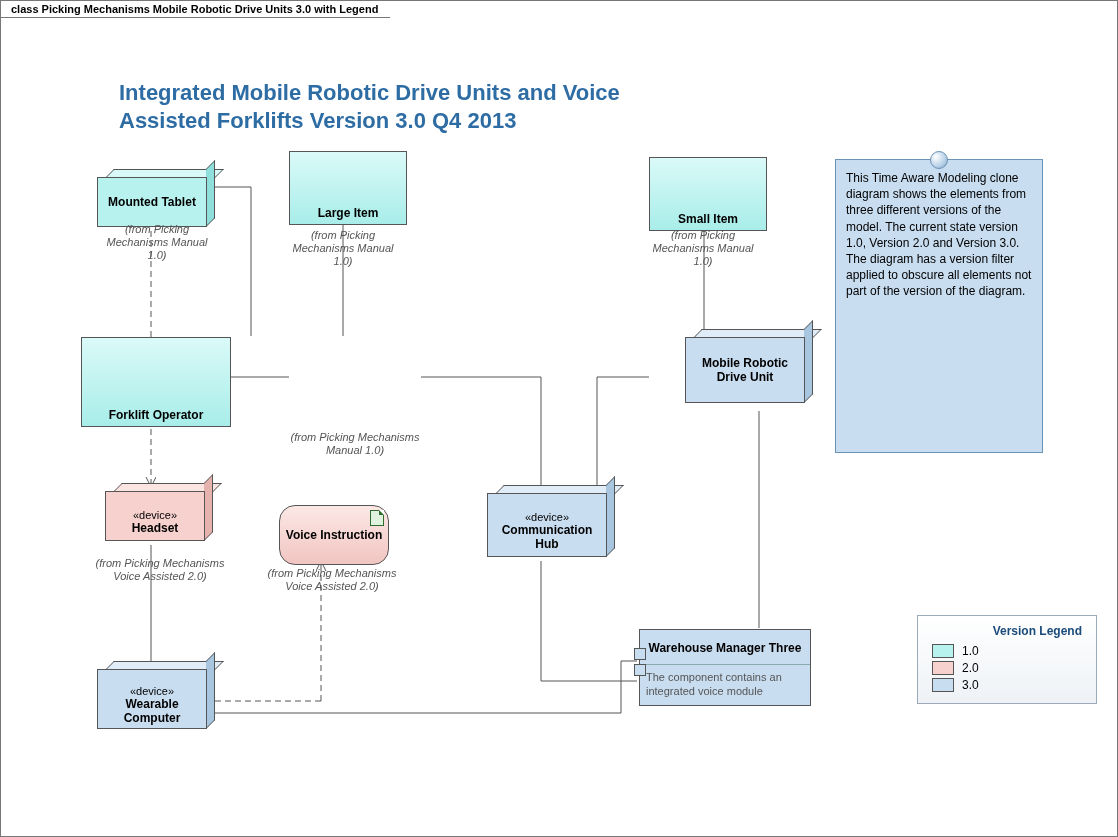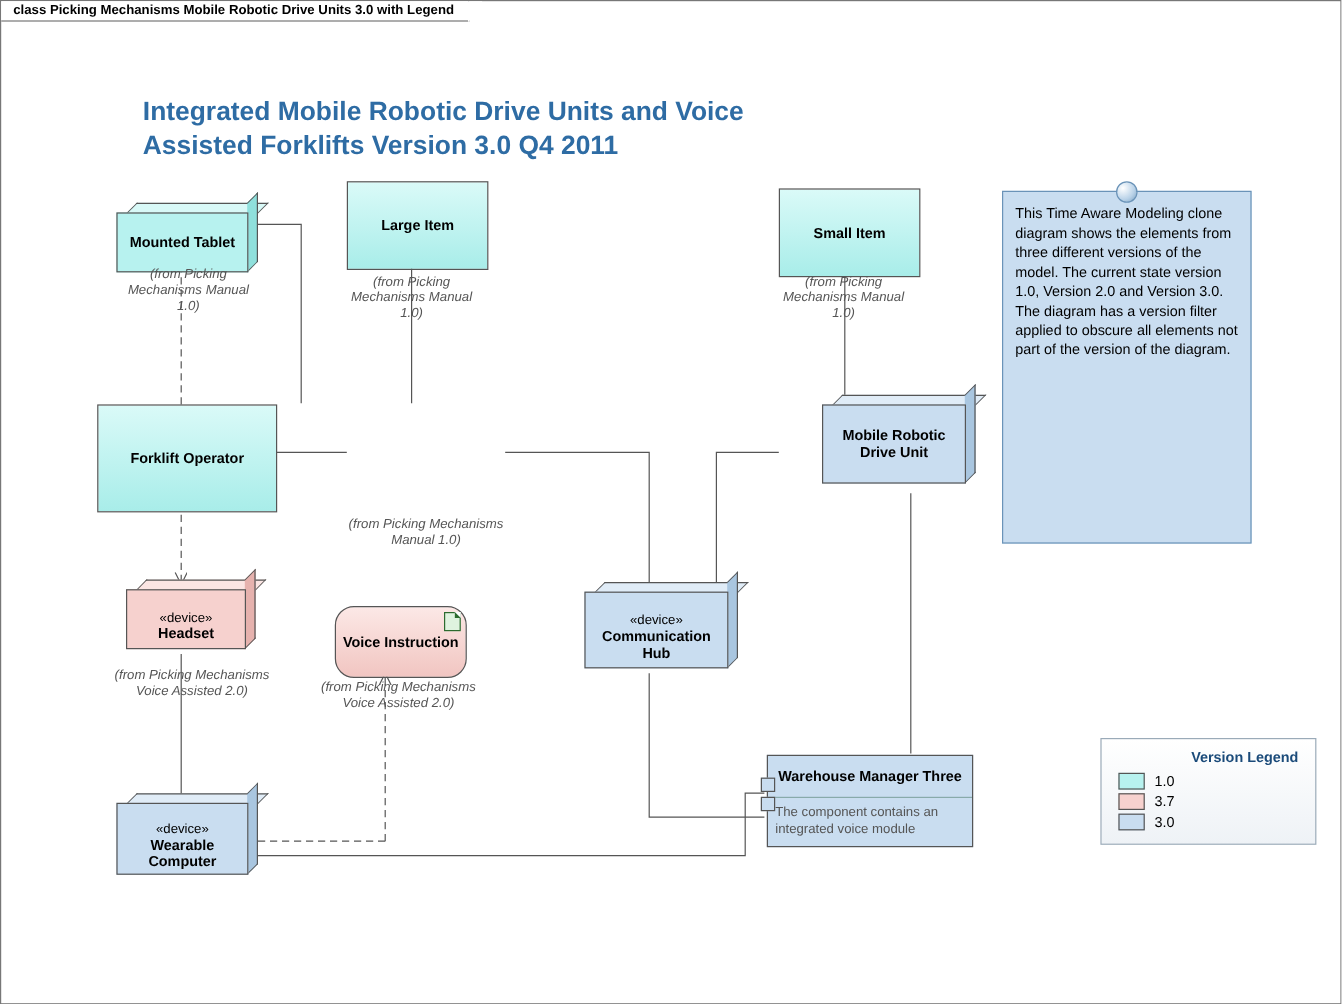--- a/index.html
+++ b/index.html
@@ -12,21 +12,21 @@
   .box3d .face{position:absolute;inset:0;border:1px solid #555;padding:6px 4px;text-align:center;font-size:12px;display:flex;flex-direction:column;justify-content:center;}
   .box3d .top{position:absolute;left:8px;right:-8px;top:-8px;height:8px;border:1px solid #555;border-bottom:none;transform:skewX(-45deg);transform-origin:bottom left;}
   .box3d .side{position:absolute;top:-8px;bottom:0;right:-8px;width:8px;border:1px solid #555;border-left:none;transform:skewY(-45deg);transform-origin:top left;}
   .v10 .face,.v10 .top,.v10 .side{background:#b7f2ef;}
   .v10 .top{background:#d8f9f7;} .v10 .side{background:#8fe0dc;}
   .v20 .face,.v20 .top,.v20 .side{background:#f6d1ce;}
   .v20 .top{background:#fbe5e3;} .v20 .side{background:#e6b2ae;}
   .v30 .face,.v30 .top,.v30 .side{background:#c9ddf0;}
   .v30 .top{background:#e0ecf7;} .v30 .side{background:#a9c6e0;}
   .flat{position:absolute;border:1px solid #555;text-align:center;font-size:12px;display:flex;flex-direction:column;justify-content:center;padding:4px;}
-  .flat.v10{background:linear-gradient(#dafaf8,#a8ede9);}
+  .flat.v10{background:linear-gradient(#dafaf8,#a8ede9);justify-content:flex-end;}
   .flat.v20{background:linear-gradient(#fce8e6,#f1c5c1);}
   .bold{font-weight:bold;}
   .stereo{font-size:11px;margin-top:12px;}
   .caption{position:absolute;font-size:11px;font-style:italic;color:#555;text-align:center;line-height:1.2;}
   .note{position:absolute;background:#c9ddf0;border:1px solid #6a93b8;font-size:12px;padding:10px 10px 22px 10px;line-height:1.35;}
   .notepin{position:absolute;width:16px;height:16px;border-radius:50%;background:radial-gradient(circle at 30% 30%,#fff,#b9d2e8 60%,#7ca0c0);border:1px solid #6a93b8;left:50%;top:-9px;transform:translateX(-50%);}
   .legend{position:absolute;background:linear-gradient(#fff,#eef2f6);border:1px solid #9aaab8;padding:8px 14px;font-size:12px;}
   .legend .lt{font-weight:bold;color:#1b4b7a;text-align:right;margin-bottom:6px;}
   .legend .row{display:flex;align-items:center;gap:8px;margin:3px 0;}
   .legend .sw{width:20px;height:12px;border:1px solid #555;}
@@ -37,21 +37,21 @@
   svg.conn{position:absolute;left:0;top:0;width:1118px;height:837px;pointer-events:none;}
   .component-note{font-size:11px;color:#555;border-top:1px solid #8aa;padding:6px;text-align:left;line-height:1.25;}
 </style>
 </head>
 <body>
 
 <div class="canvas">
 
   <div class="tab">class Picking Mechanisms Mobile Robotic Drive Units 3.0  with Legend</div>
 
-  <div class="title" style="left:118px;top:78px;width:560px;">Integrated Mobile Robotic Drive Units and Voice Assisted Forklifts Version 3.0 Q4 2011</div>
+  <div class="title" style="left:118px;top:78px;width:560px;">Integrated Mobile Robotic Drive Units and Voice Assisted Forklifts Version 3.0 Q4 2013</div>
 
   <svg class="conn">
     <defs>
       <marker id="arrow" markerWidth="12" markerHeight="12" refX="10" refY="5" orient="auto">
         <path d="M0,0 L10,5 L0,10" fill="none" stroke="#555" stroke-width="1"></path>
       </marker>
     </defs>
 
     <line x1="150" y1="336" x2="150" y2="212" stroke="#555" stroke-dasharray="6,4" marker-end="url(#arrow)"></line>
 
@@ -163,21 +163,21 @@
   </div>
 
   <div class="legend" style="left:916px;top:614px;width:150px;">
     <div class="lt">Version Legend</div>
     <div class="row">
         <div class="sw v10"></div>
         <span>1.0</span>
       </div>
     <div class="row">
         <div class="sw v20"></div>
-        <span>3.7</span>
+        <span>2.0</span>
       </div>
     <div class="row">
         <div class="sw v30"></div>
         <span>3.0</span>
       </div>
   </div>
 
 </div>
 
 </body></html>

